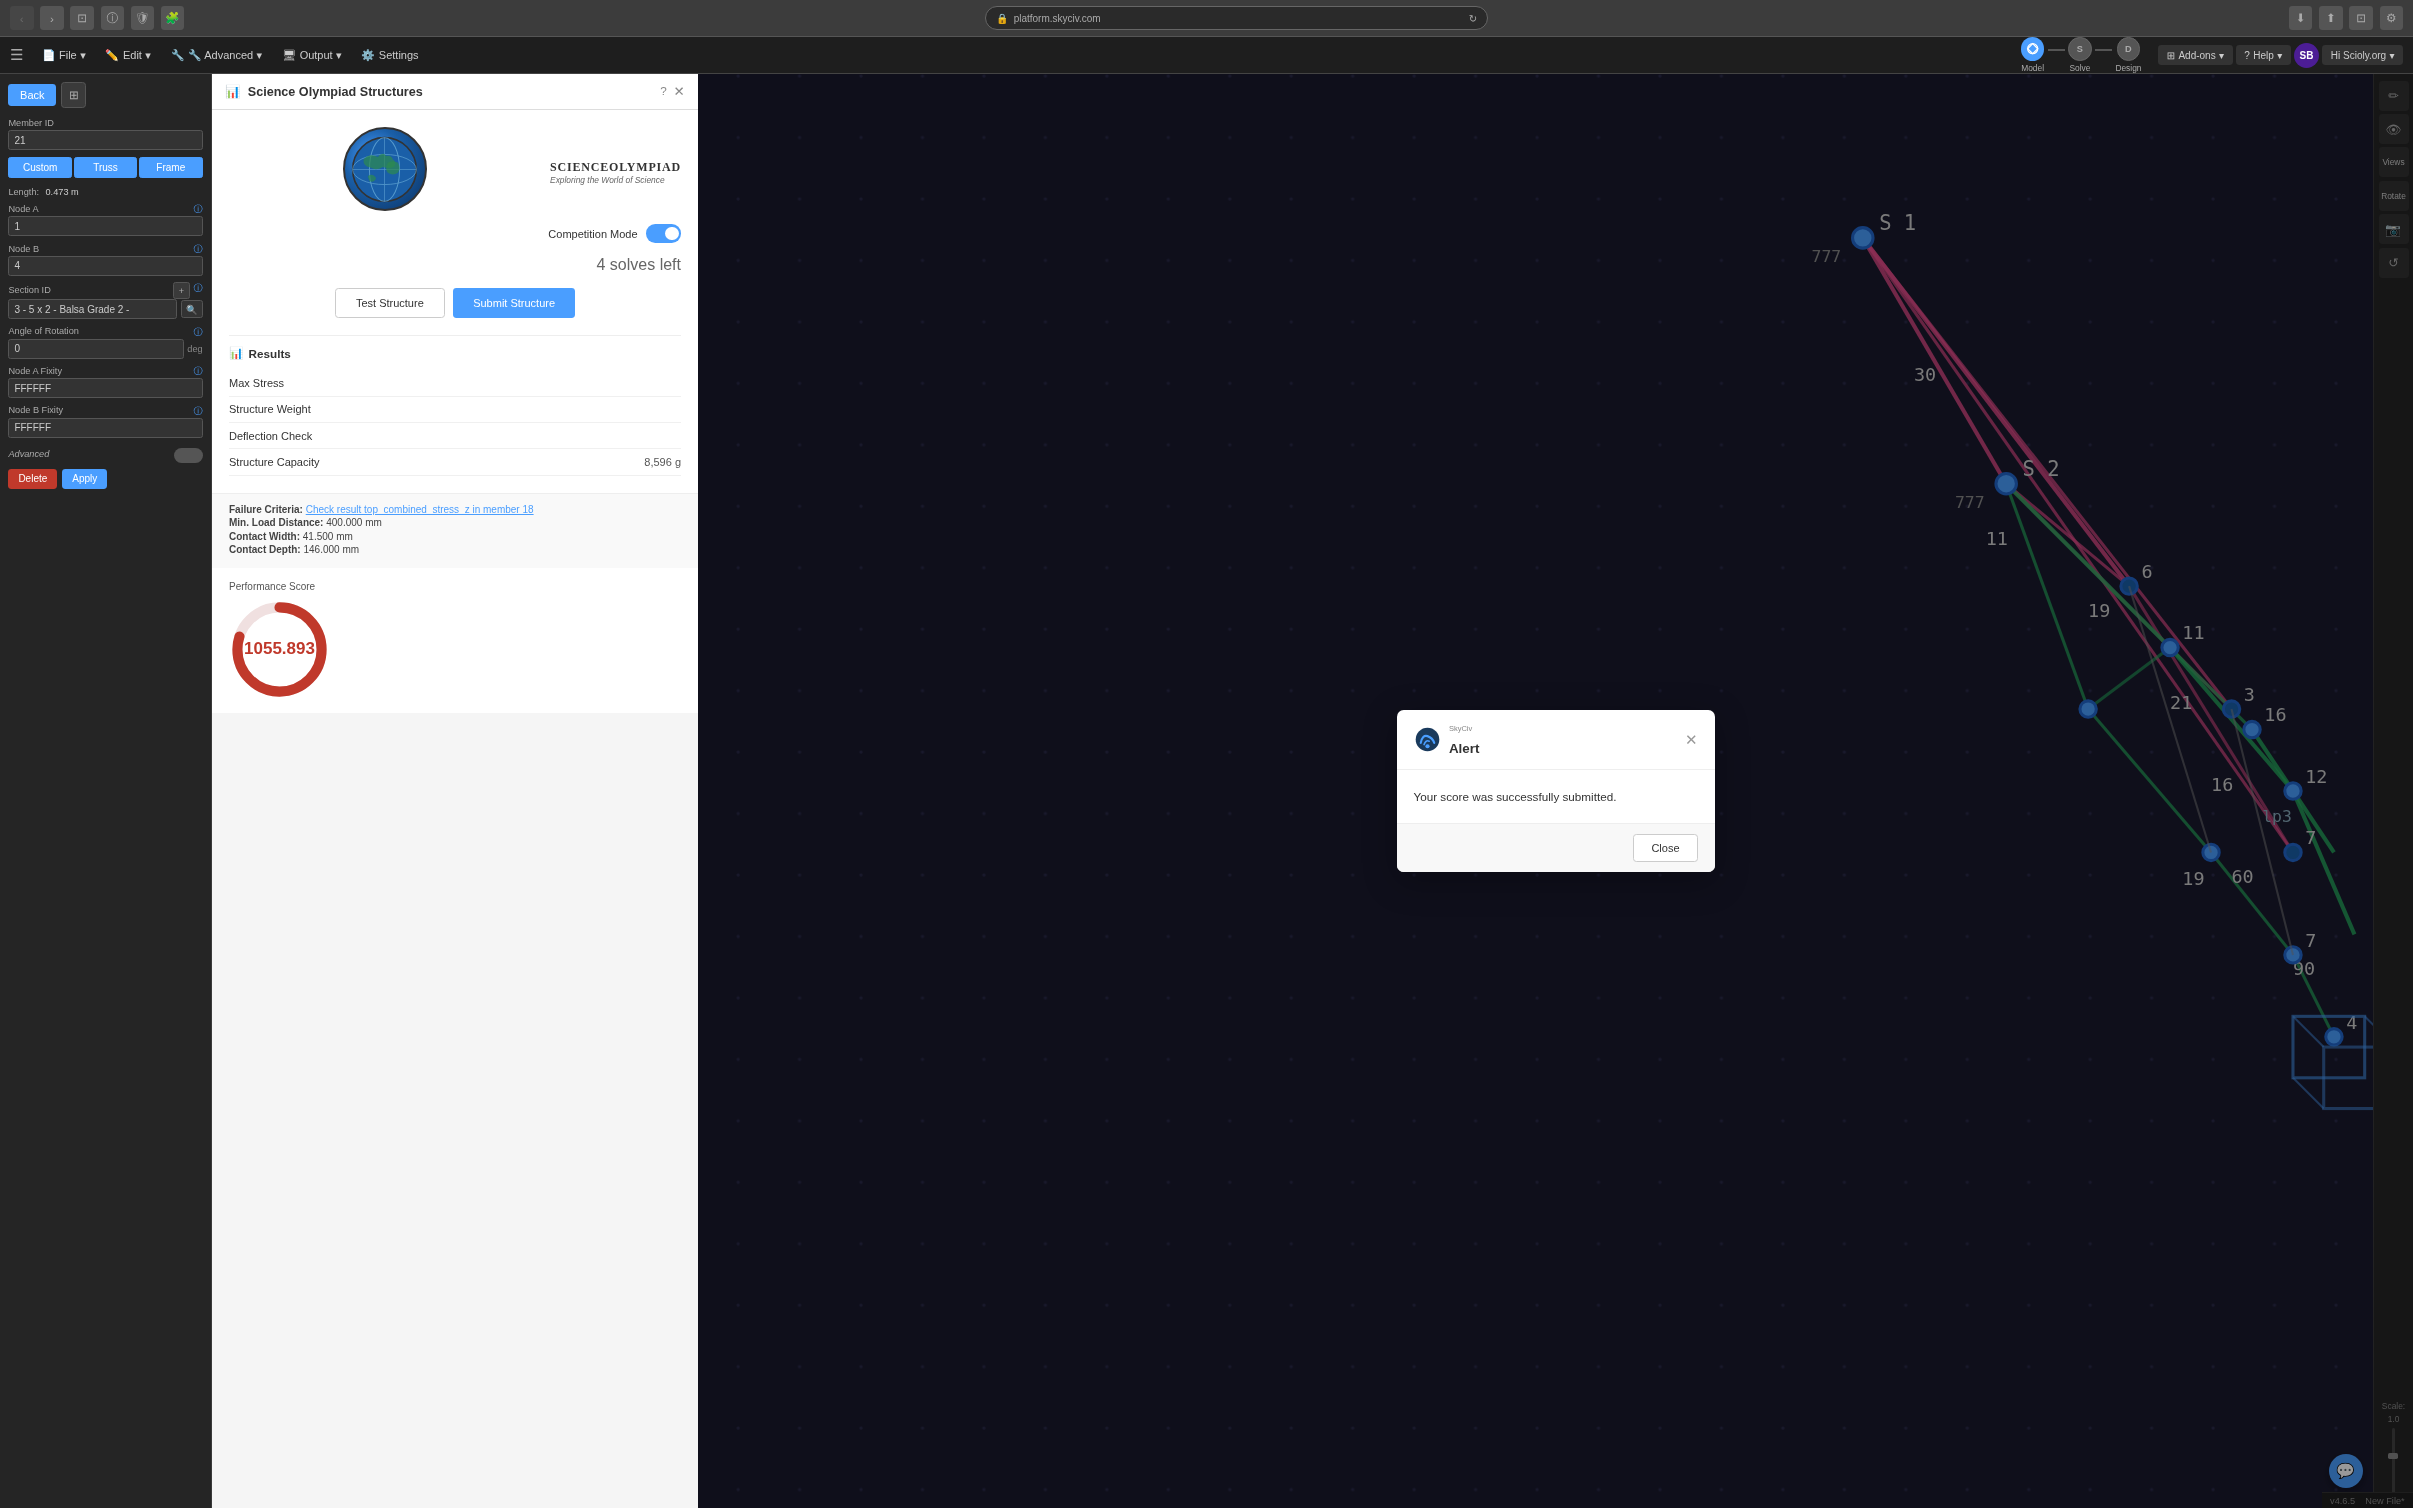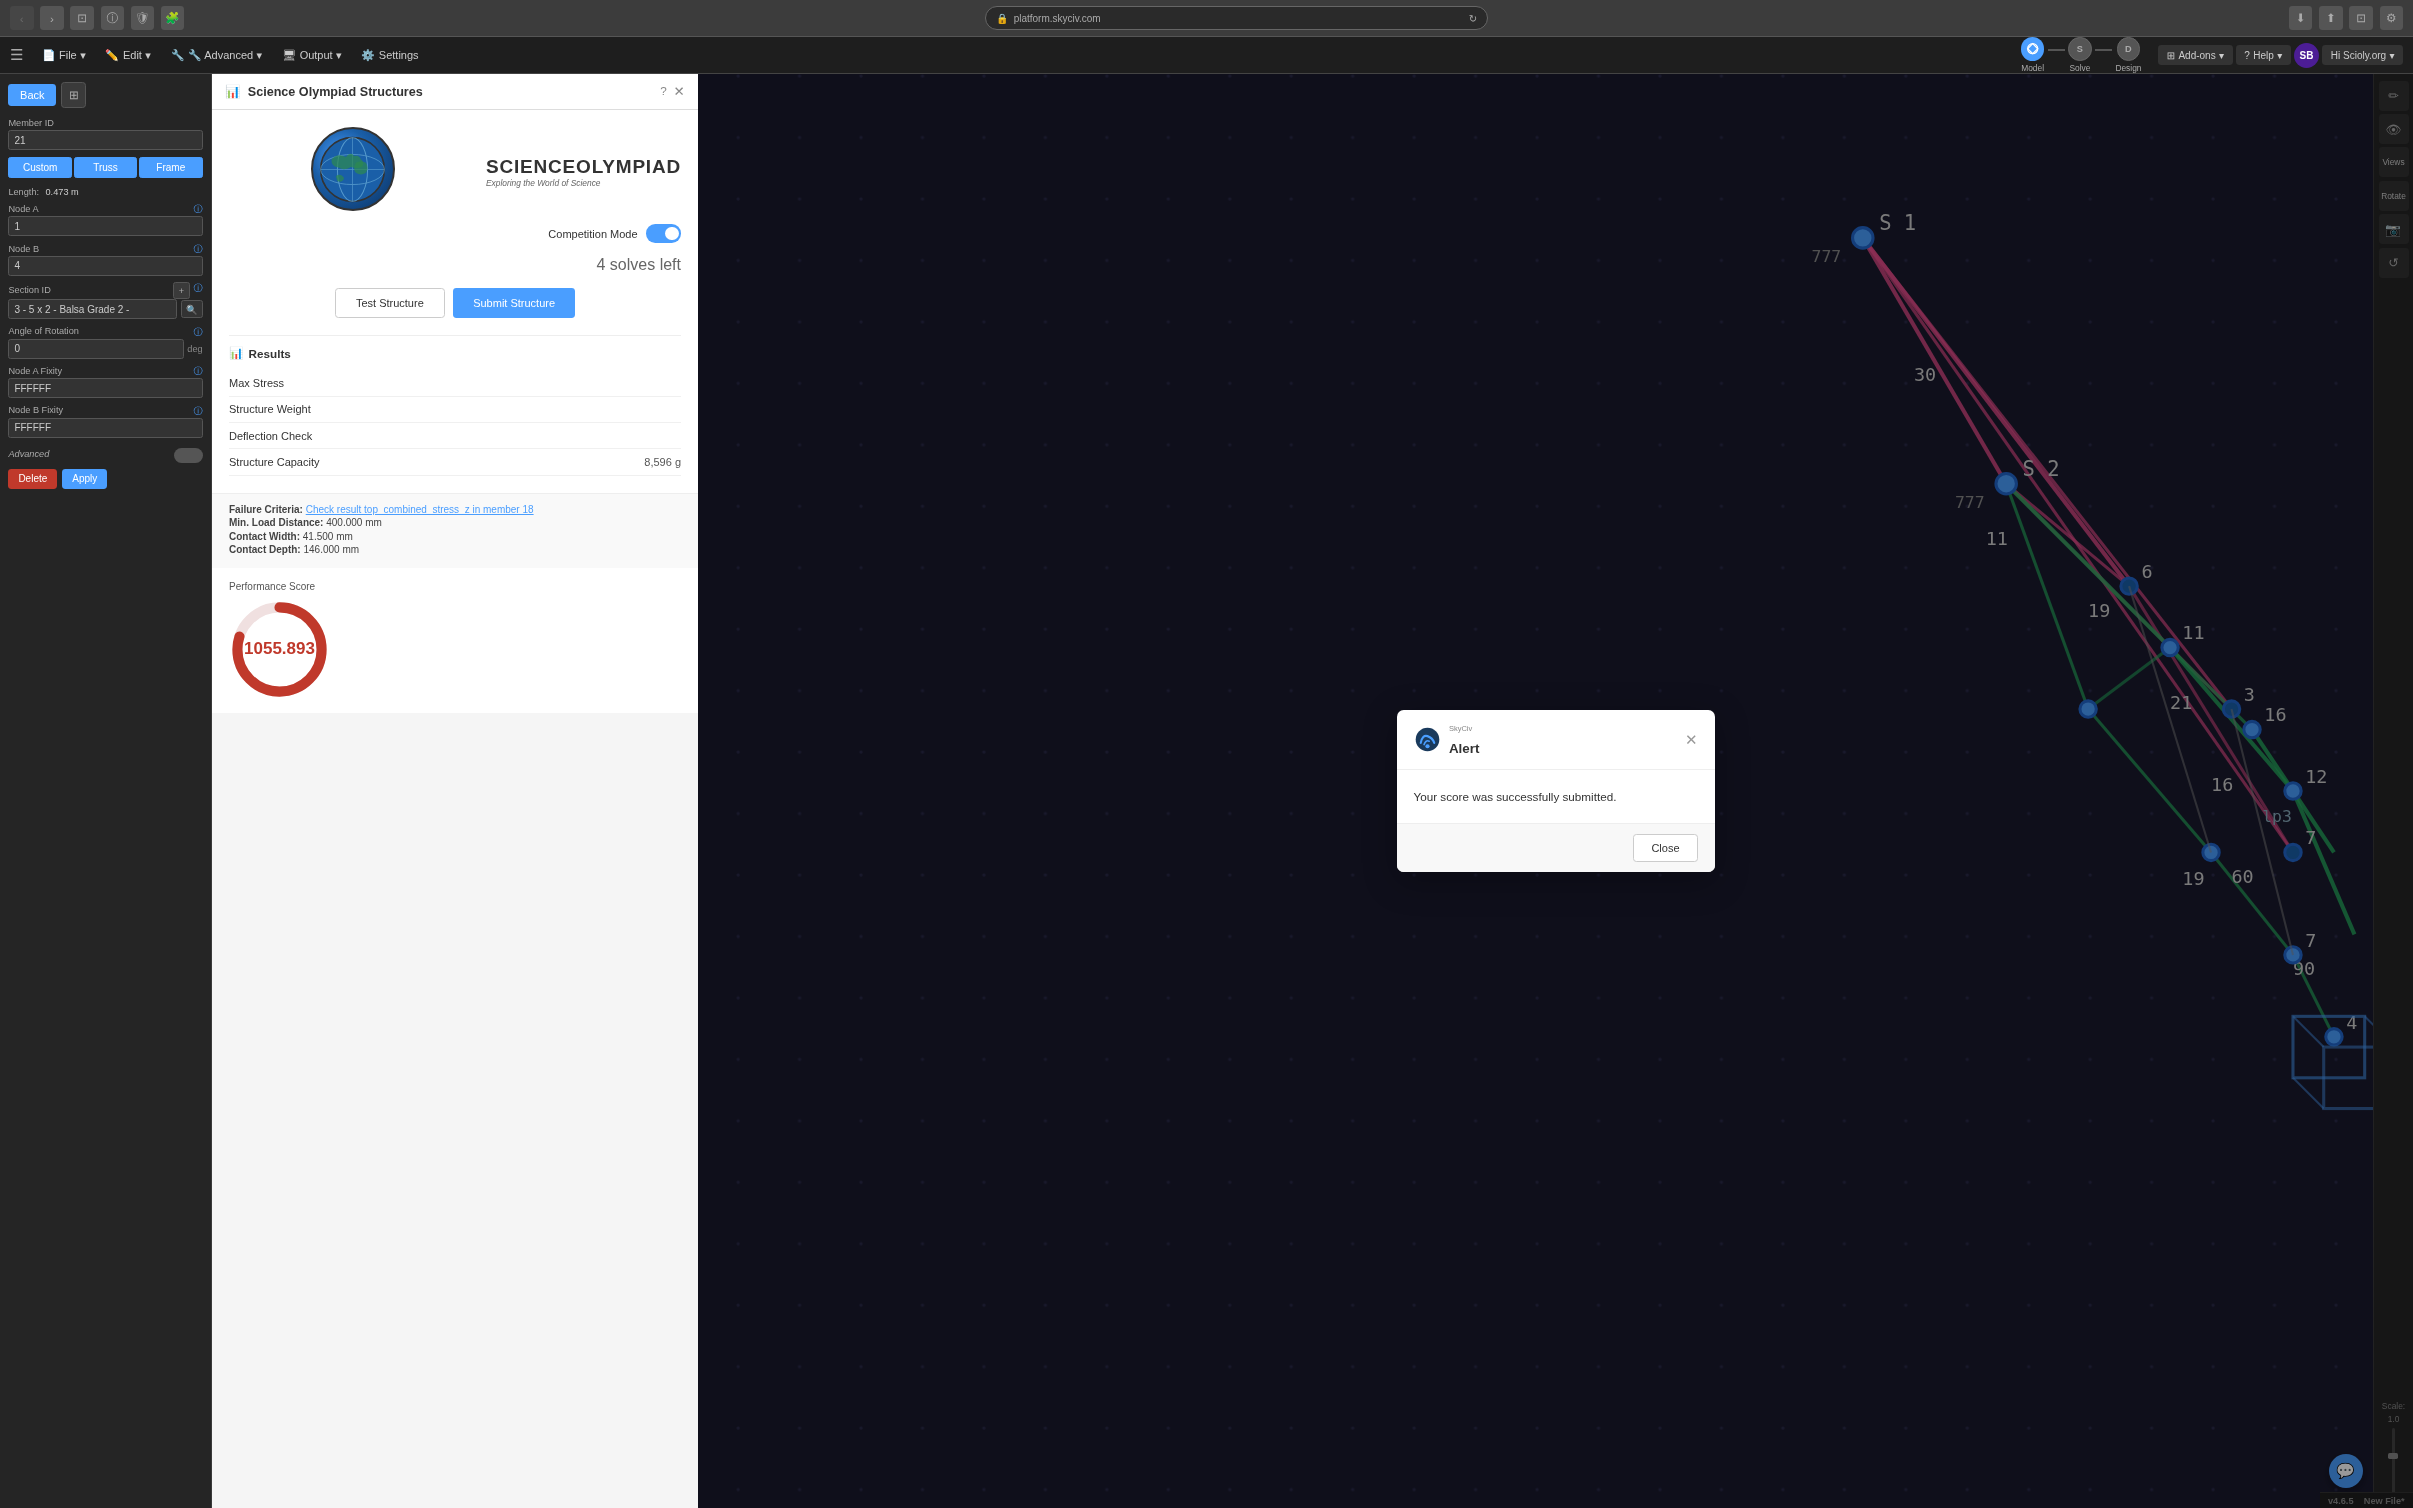--- a/index.html
+++ b/index.html
@@ -153,21 +153,21 @@
     .panel-close { color: #888; cursor: pointer; font-size: 13.4px; }
     .panel-help { color: #888; cursor: pointer; font-size: 11.7px; }
 
     .sos-content { padding: 17px; background: white; }
     .sos-logo { text-align: center; margin-bottom: 13.4px; }
     .sos-logo-globe {
       width: 84px; height: 84px; border-radius: 50%; border: 2.5px solid #333;
       margin: 0 auto 6.7px; background: radial-gradient(circle at 35% 35%, #4a9eff 0%, #1a5fa8 40%, #0a3060 100%);
       display: flex; align-items: center; justify-content: center; font-size: 8.4px; color: white; text-align: center; position: relative; overflow: hidden;
     }
-    .sos-brand { font-family: Liberation Sans, sans-serif; font-size: 19px; font-weight: bold; color: #333; letter-spacing: 0.8px; text-align: center; }
+    .sos-brand { font-family: Liberation Serif, serif; font-size: 12px; font-weight: bold; color: #333; letter-spacing: 0.8px; text-align: center; }
     .sos-tagline { font-size: 8.4px; color: #666; font-style: italic; }
     .competition-row {
       display: flex; align-items: center; justify-content: flex-end; gap: 8.4px; margin-bottom: 13.4px;
     }
     .competition-label { font-size: 11px; color: #333; font-weight: 500; }
     .toggle-on {
       width: 35px; height: 18.4px; background: #4a9eff; border-radius: 9.2px;
       position: relative; cursor: pointer;
     }
     .toggle-on::after {
@@ -276,21 +276,21 @@
       border-radius: 3.4px; cursor: pointer; font-size: 11px; color: #333;
     }
 
     
     .canvas-svg { position: absolute; top: 0; left: 0; width: 100%; height: 100%; }
 
     
     .status-bar {
       position: absolute; bottom: 0; right: 0;
       background: #1e1e1e; color: #888; font-size: 9.2px;
-      padding: 2.5px 8.4px; border-top: 0.8px solid #333; font-weight: bold;
+      padding: 2.5px 8.4px; border-top: 0.8px solid #333;
     }
 
     
     .chat-bubble {
       position: absolute; bottom: 20px; right: 50px;
       width: 34px; height: 34px; border-radius: 50%;
       background: #4a9eff; display: flex; align-items: center;
       justify-content: center; color: white; font-size: 15px; cursor: pointer;
       box-shadow: 0 3.4px 10px rgba(0,0,0,0.3);
     }

